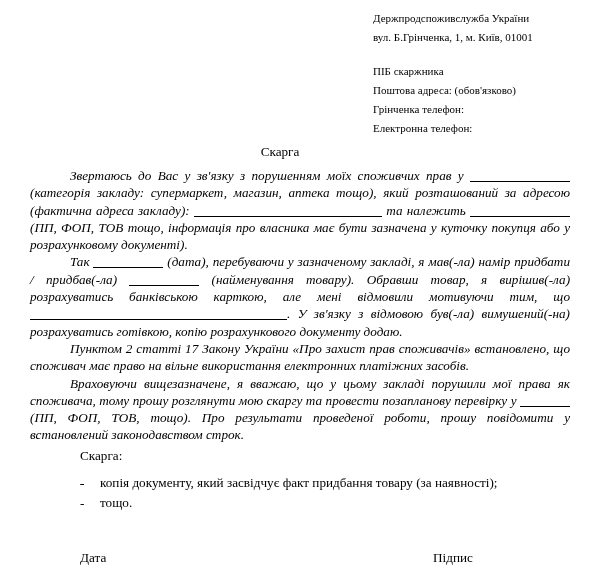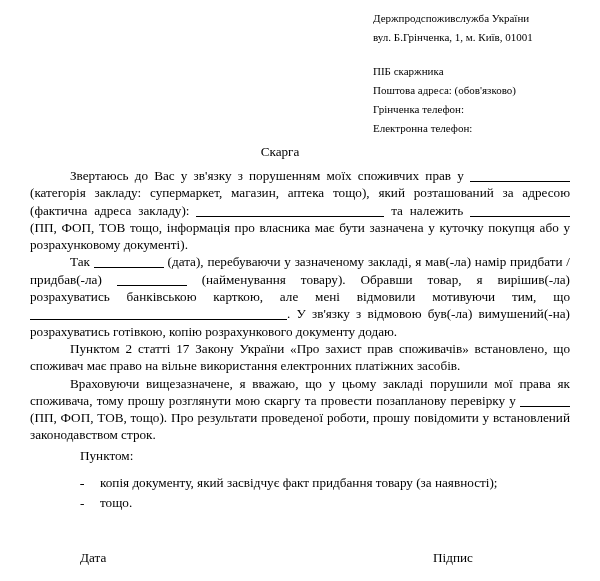--- a/index.html
+++ b/index.html
@@ -45,21 +45,21 @@
   }
 
   
   .para {
     font-size: 13.2px;
     line-height: 17.3px;
     text-align: justify;
     text-justify: inter-word;
     margin: 0;
   }
-  .para.indent { text-indent: 40px; }
+  .para.indent { text-indent: 40px; font-style: italic; }
   .para.gap-top { margin-top: 6px; }
 
   
   .blank {
     display: inline-block;
     border-bottom: 1px solid #000;
     vertical-align: baseline;
     height: 0.95em;
     margin-bottom: -2px;
   }
@@ -139,21 +139,21 @@
     <span class="blank b-257"></span><span>. У зв'язку з відмовою був(-ла) вимушений(-на) розрахуватись готівкою, копію розрахункового документу додаю.</span>
   </p>
 
   <p class="para indent">Пунктом 2 статті 17 Закону України «Про захист прав споживачів» встановлено, що споживач має право на вільне використання електронних платіжних засобів.</p>
 
   <p class="para indent">
     <span>Враховуючи вищезазначене, я вважаю, що у цьому закладі порушили мої права як споживача, тому прошу розглянути мою скаргу та провести позапланову перевірку у</span>
     <span class="blank b-50"></span><span>(ПП, ФОП, ТОВ, тощо). Про результати проведеної роботи, прошу повідомити у встановлений законодавством строк.</span>
   </p>
 
-  <div class="attach-head">Пунктом:</div>
+  <div class="attach-head">Скарга:</div>
   <ul class="attach-list">
     <li>
       <span class="dash">-</span>
     </li>
     <li>
       <span class="dash">-</span>
       <span>копія документу, який засвідчує факт придбання товару (за наявності);</span>
     </li>
     <li>
       <span class="dash">-</span>

